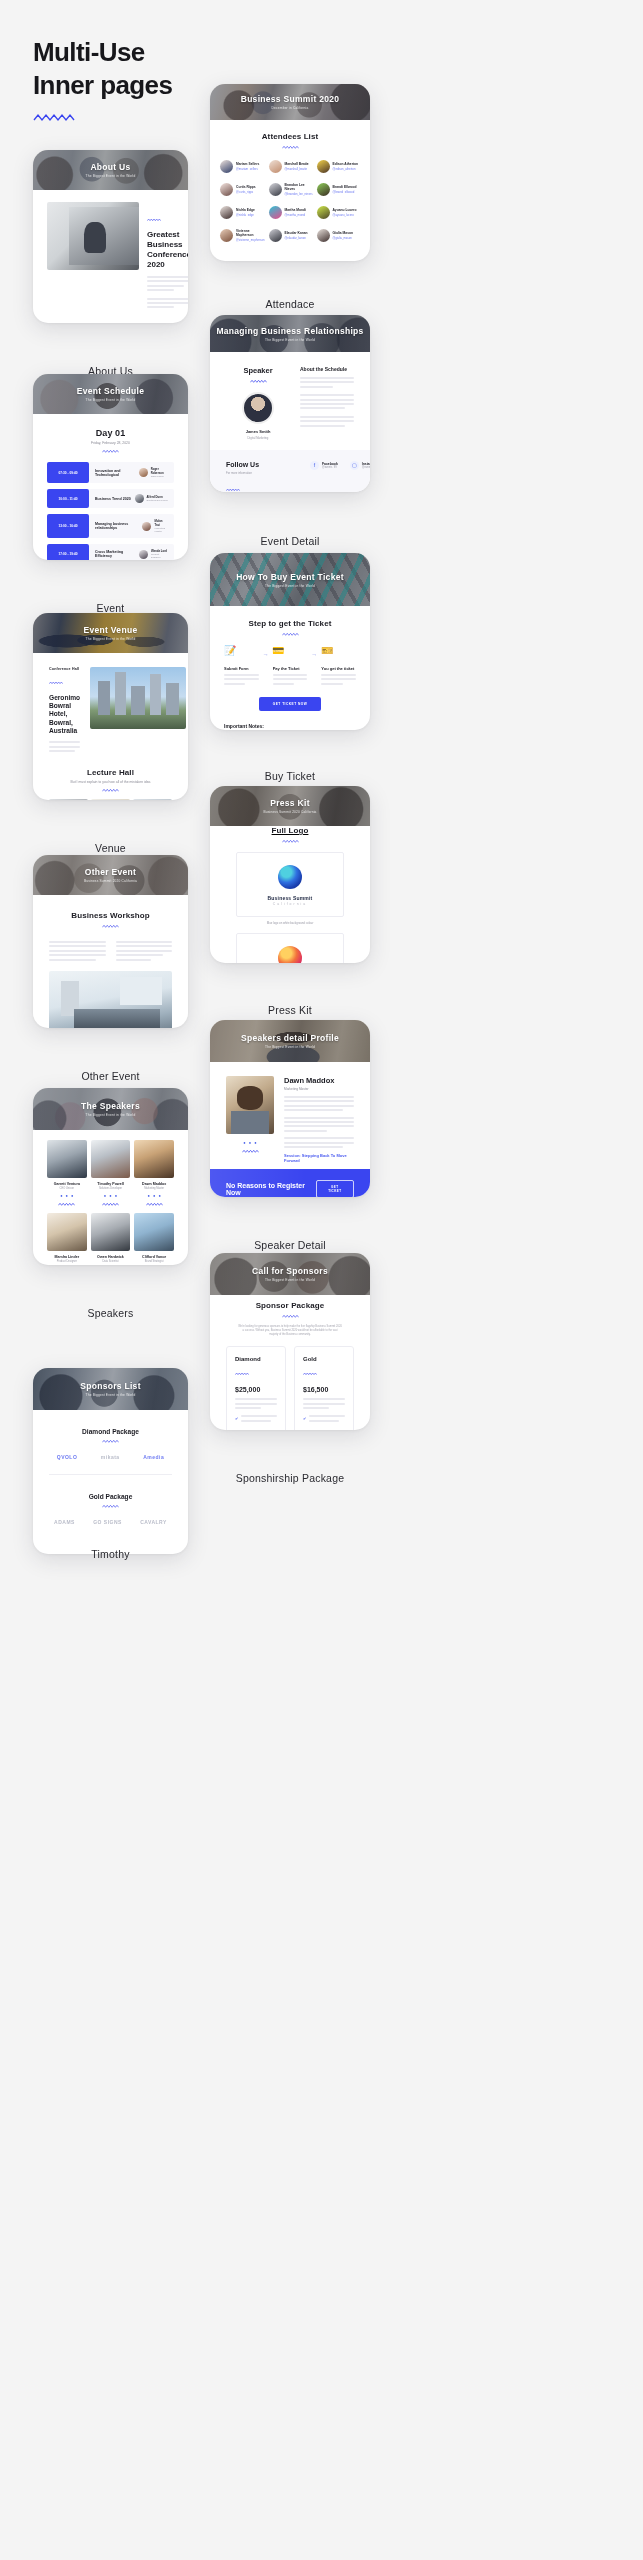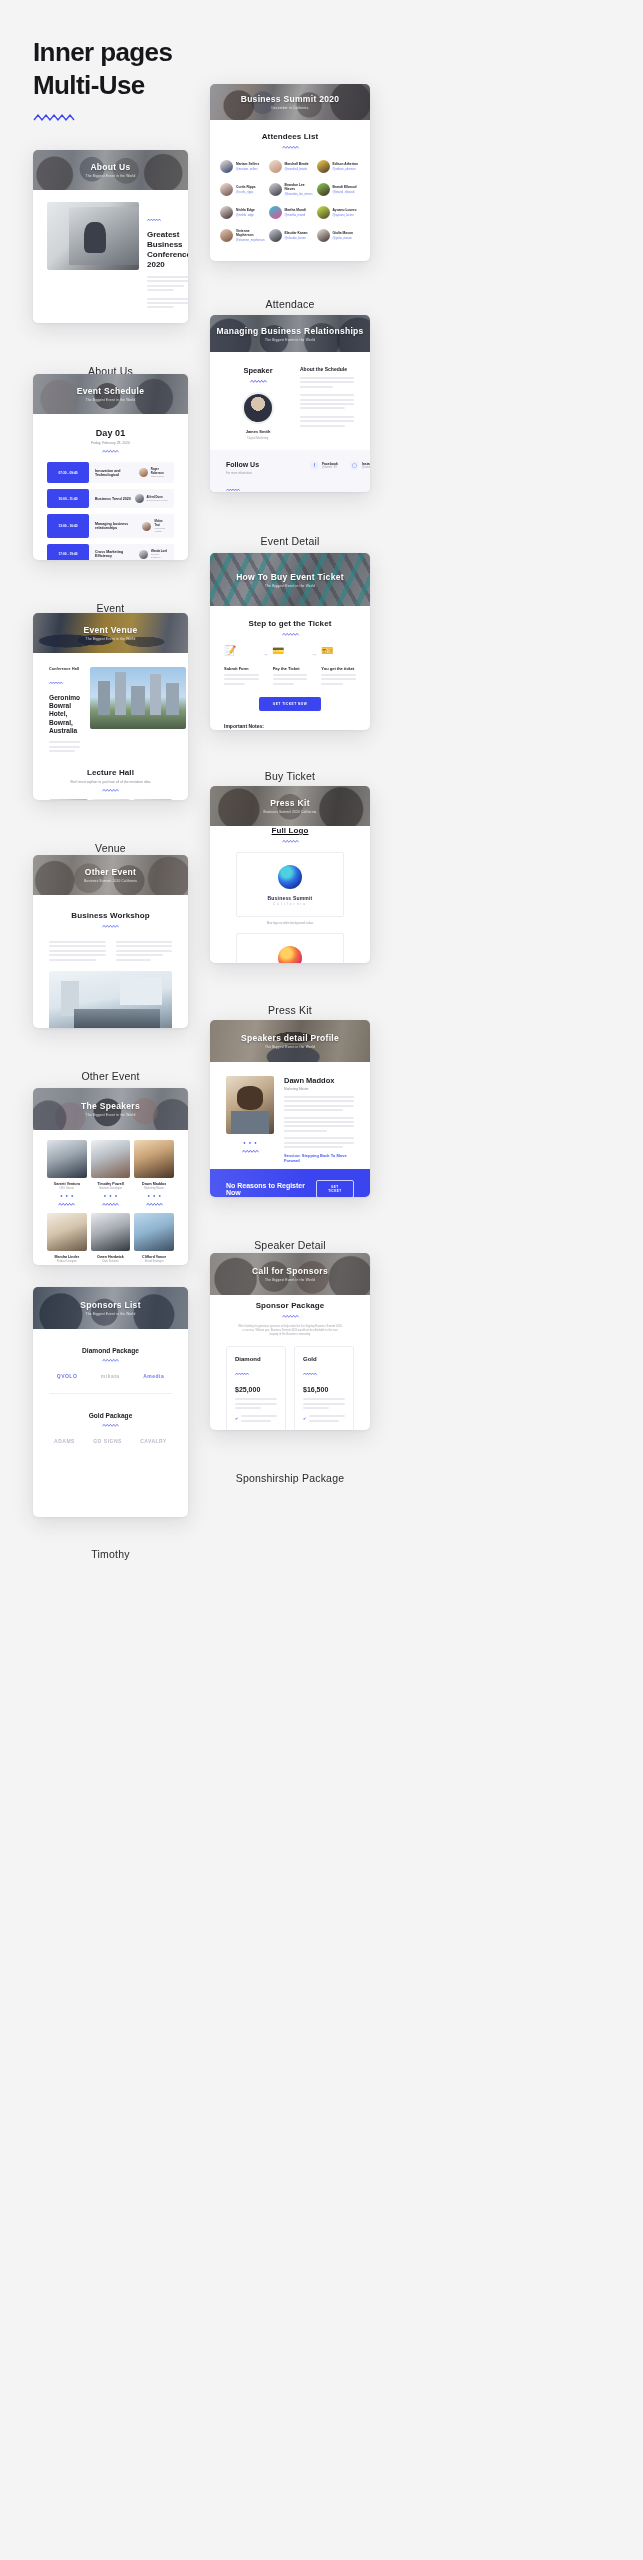--- a/index.html
+++ b/index.html
@@ -13,21 +13,21 @@
 
   
   .title-block { position: absolute; left: 33px; top: 36px; width: 300px; }
   .title-line { font-size: 26px; font-weight: 700; color: #17171b; letter-spacing: -0.6px; line-height: 1.28; }
   .zig { margin-top: 10px; height: 10px; width: 42px; }
 
   
   .card {
     position: absolute;
     background: #ffffff;
-    border-radius: 5px;
+    border-radius: 15px;
     box-shadow: 0 6px 22px rgba(40,40,60,0.13), 0 1px 3px rgba(0,0,0,0.06);
     overflow: hidden;
   }
   .caption {
     position: absolute;
     text-align: center;
     font-size: 10.5px;
     color: #2a2a30;
     letter-spacing: 0.2px;
     white-space: nowrap;
@@ -179,22 +179,22 @@
   .divider { height:1px; background:#eeeef3; margin: 4px 16px; }
 
   .tiny { font-size:2.6px; color:#a6a6b0; line-height:1.45; }
 </style>
 </head>
 <body>
 
 <div class="stage">
 
   <div class="title-block">
+    <div class="title-line">Multi-Use</div>
     <div class="title-line">Inner pages</div>
-    <div class="title-line">Multi-Use</div>
     <svg class="zig" viewBox="0 0 42 10">
       <polyline points="1,7 5,2 9,7 13,2 17,7 21,2 25,7 29,2 33,7 37,2 41,7" fill="none" stroke="#3a45f0" stroke-width="1.4"></polyline>
     </svg>
   </div>
 
   <div class="card" style="left:210px; top:84px; width:160px; height:177px;">
     <div class="hero" style="height:36px;">
       <div class="ph" style="background:
         linear-gradient(105deg,#c9cbcd 0%,#b9a99a 22%,#8e8b8c 38%,#d9d7d2 55%,#9a9394 72%,#6f6b6e 100%);"></div>
       <div class="ph" style="background:
@@ -872,21 +872,21 @@
           </div>
         
         
         
         
       </div>
     </div>
   </div>
   <div class="caption" style="left:210px; top:1440px; width:160px;">Sponshirship Package</div>
 
-  <div class="card" style="left:33px; top:1287px; width:155px; height:230px;">
+  <div class="card" style="left:33px; top:1368px; width:155px; height:186px;">
     <div class="hero" style="height:42px;">
       <div class="ph" style="background:linear-gradient(100deg,#5d6a78 0%,#8d98a4 25%,#cfd5da 50%,#7e8a96 78%,#9aa4ae 100%);"></div>
       <div class="ph" style="background:
         radial-gradient(circle at 18% 66%, rgba(30,38,52,.6) 0 16%, transparent 17%),
         radial-gradient(circle at 46% 60%, rgba(40,48,62,.5) 0 15%, transparent 16%),
         radial-gradient(circle at 78% 66%, rgba(32,40,54,.55) 0 16%, transparent 17%);"></div>
       <div class="hero-shade"></div>
       <div class="hero-txt">
         <div class="hero-title">Sponsors List</div>
         <div class="hero-sub">The Biggest Event in the World</div>

